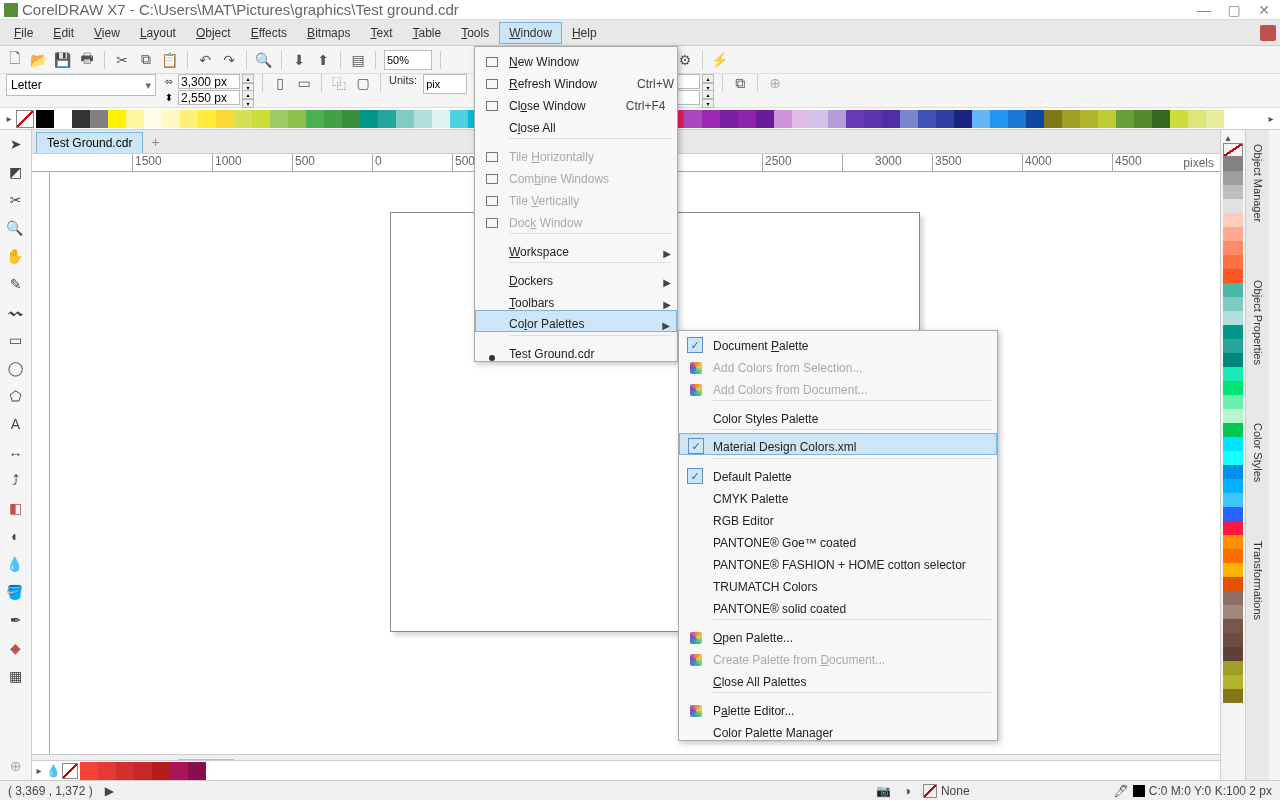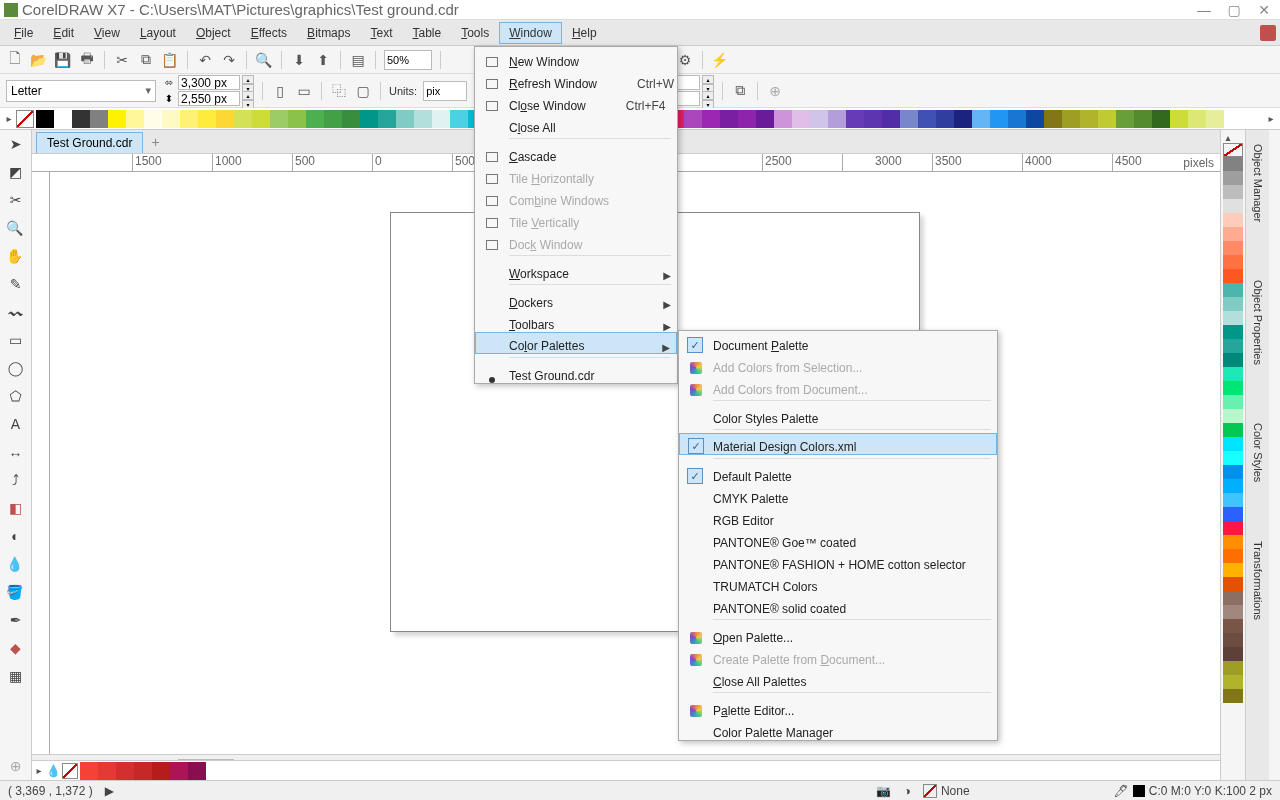--- a/index.html
+++ b/index.html
@@ -12,21 +12,21 @@
 .menubar { height: 26px; background: #e8e8e8; display: flex; align-items: center; padding: 0 4px; border-bottom: 1px solid #ccc; }
 .menubar-item { padding: 4px 10px; color: #333; cursor: default; }
 .menubar-item.active { background: #cde6f7; border: 1px solid #7ab4e0; padding: 3px 9px; }
 .menubar-item .ul { text-decoration: underline; }
 .user-icon { margin-left: auto; width: 16px; height: 16px; background: #c0504d; border-radius: 2px; }
 .toolbar1 { height: 28px; background: #f5f5f5; display: flex; align-items: center; padding: 0 6px; gap: 6px; border-bottom: 1px solid #ddd; }
 .tb-icon { width: 18px; height: 18px; display: flex; align-items: center; justify-content: center; color: #555; font-size: 14px; }
 .tb-sep { width: 1px; height: 18px; background: #ccc; margin: 0 2px; }
 .zoom-input { width: 48px; height: 20px; border: 1px solid #bbb; font-size: 11px; padding: 0 2px; background: #fff; }
 .snap-btn { display: flex; align-items: center; gap: 4px; padding: 2px 6px; font-size: 11px; }
-.toolbar2 { height: 34px; background: #f5f5f5; display: flex; align-items: center; padding: 0 6px; gap: 6px; border-bottom: 1px solid #ddd; }
+.toolbar2 { height: 34px; background: #f5f5f5; display: flex; padding: 0 6px; gap: 6px; border-bottom: 1px solid #ddd; }
 .page-select { width: 150px; height: 22px; border: 1px solid #bbb; background: #fff; font-size: 11px; padding: 0 4px; display: flex; align-items: center; }
 .page-select::after { content: "▾"; margin-left: auto; color: #666; }
 .dim-group { display: flex; flex-direction: column; gap: 1px; }
 .dim-row { display: flex; align-items: center; gap: 2px; }
 .dim-icon { width: 14px; height: 12px; display: flex; align-items: center; justify-content: center; font-size: 10px; }
 .dim-input { width: 62px; height: 15px; border: 1px solid #bbb; background: #fff; font-size: 12px; padding: 0 2px; }
 .spinner { width: 12px; height: 15px; display: flex; flex-direction: column; }
 .spinner span { flex: 1; background: #eee; border: 1px solid #bbb; font-size: 6px; display: flex; align-items: center; justify-content: center; }
 .units-label { font-size: 11px; color: #333; }
 .palette-bar { height: 22px; background: #fff; display: flex; align-items: center; padding: 0 2px; border-bottom: 1px solid #ccc; position: relative; }
@@ -439,26 +439,20 @@
       <span class="ico">
         <span class="ico-rect"></span>
       </span>
       <span>Cl<span class="ul">o</span>se Window</span>
       <span class="short">Ctrl+F4</span>
     </div>
     <div class="menu-item">
       <span>C<span class="ul">l</span>ose All</span>
     </div>
     <div class="menu-sep"></div>
-    <div class="menu-item">
-      <span class="ico">
-        <span class="ico-rect"></span>
-      </span>
-      <span><span class="ul">C</span>ascade</span>
-    </div>
     <div class="menu-item disabled">
       <span class="ico">
         <span class="ico-rect"></span>
       </span>
       <span>Tile <span class="ul">H</span>orizontally</span>
     </div>
     <div class="menu-item disabled">
       <span class="ico">
         <span class="ico-rect"></span>
       </span>

